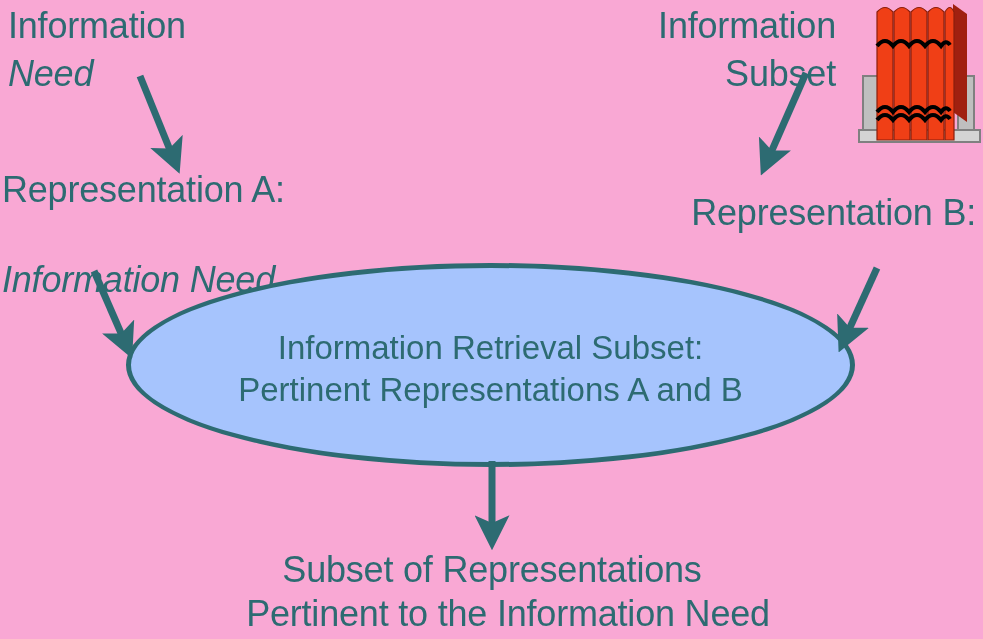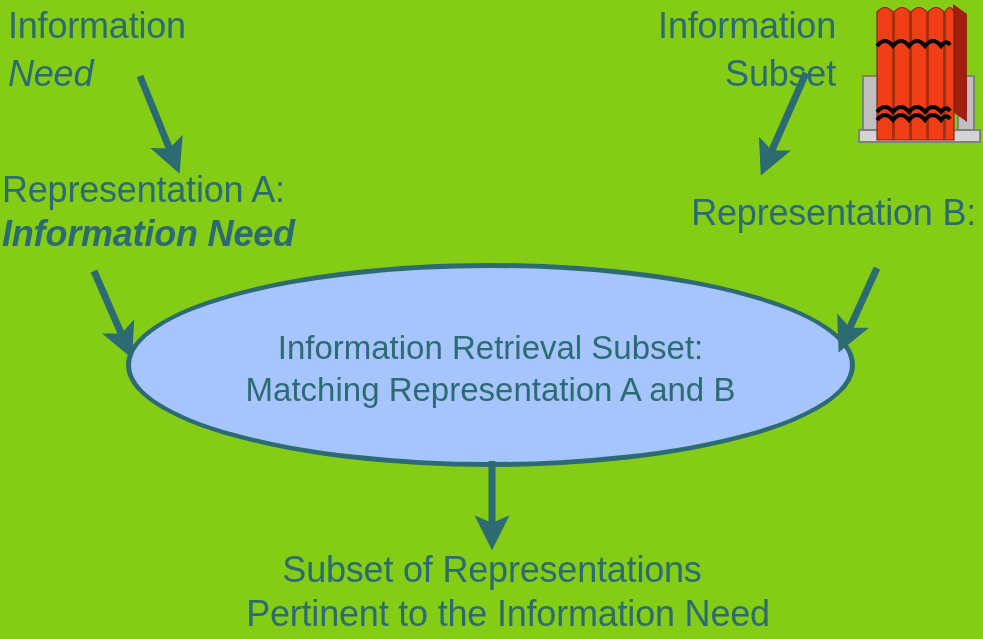--- a/index.html
+++ b/index.html
@@ -7,35 +7,36 @@
     padding: 0;
     background: #ffffff;
   }
   body {
     font-family: "Liberation Sans", sans-serif;
   }
   #stage {
     position: relative;
     width: 983px;
     height: 639px;
-    background: #84cc16;
+    background: #f9a8d4;
     overflow: hidden;
   }
   .lbl {
     position: absolute;
     color: #2d6b72;
     font-family: "Liberation Sans", sans-serif;
     font-size: 36px;
     line-height: 44px;
     white-space: nowrap;
     letter-spacing: -0.2px;
   }
   .lbl.bi {
-    font-weight: bold;
+    font-weight: normal;
     font-style: italic;
+    margin-top: 46px;
   }
   .lbl.ctr {
     text-align: center;
     transform: translateX(-50%);
   }
   .lbl.rt {
     text-align: right;
   }
 
   
@@ -123,21 +124,21 @@
   </div>
 
   <div class="lbl" style="left:2px; top:168px;">Representation A:</div>
   <div class="lbl bi" style="left:2px; top:212px;">Information Need</div>
 
   <div class="lbl rt" style="left:576px; top:168px; width:400px;margin-top:23px;">Representation B:</div>
 
   <div id="ellipse-shape"></div>
   <div id="ellipse-text">
     <div>Information Retrieval Subset:</div>
-    <div>Matching Representation A and B</div>
+    <div>Pertinent Representations A and B</div>
   </div>
 
   <div class="lbl ctr" style="left:492px; top:548px;">Subset of Representations</div>
   <div class="lbl ctr" style="left:492px; top:592px;margin-left:16px;">Pertinent to the Information Need</div>
 
   <svg id="arrow-layer" viewBox="0 0 983 639" xmlns="http://www.w3.org/2000/svg">
     <defs>
       <marker id="ah" markerWidth="5" markerHeight="5" refX="2.1" refY="2.5" orient="auto" markerUnits="strokeWidth">
         <path d="M0,0 L5,2.5 L0,5 L1.1,2.5 Z" fill="#2d6b72"></path>
       </marker>

